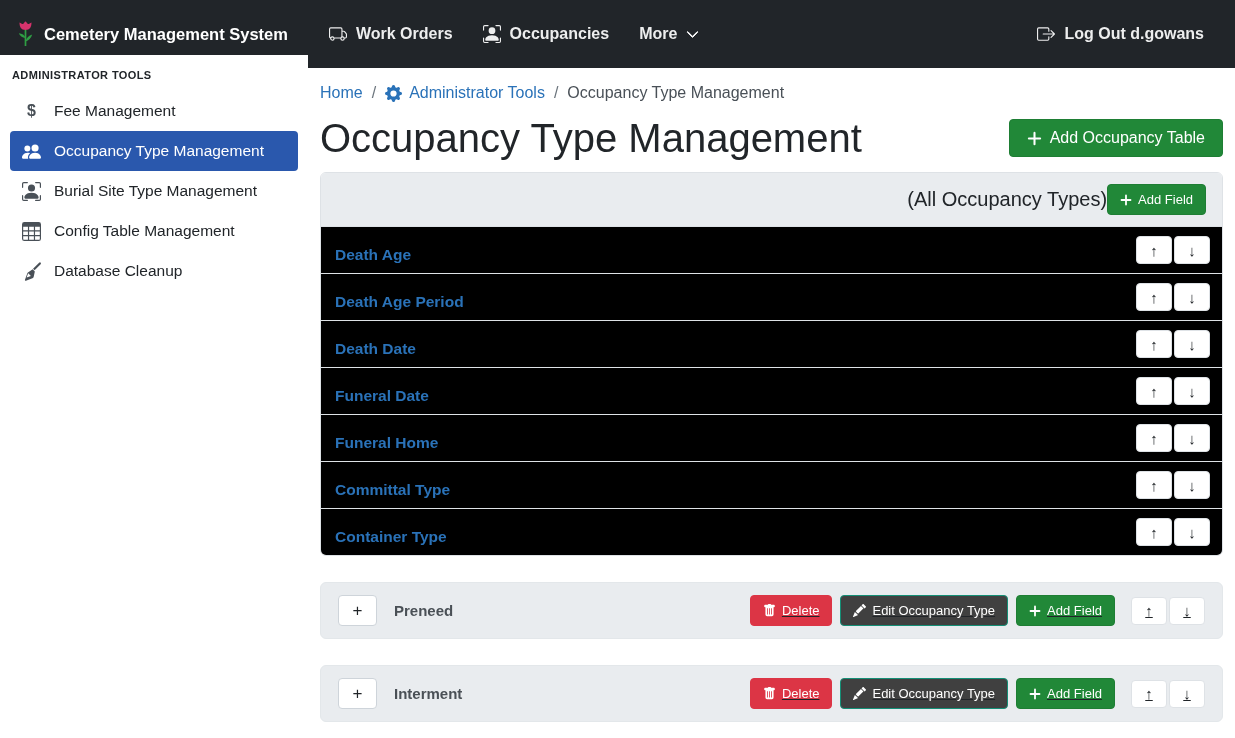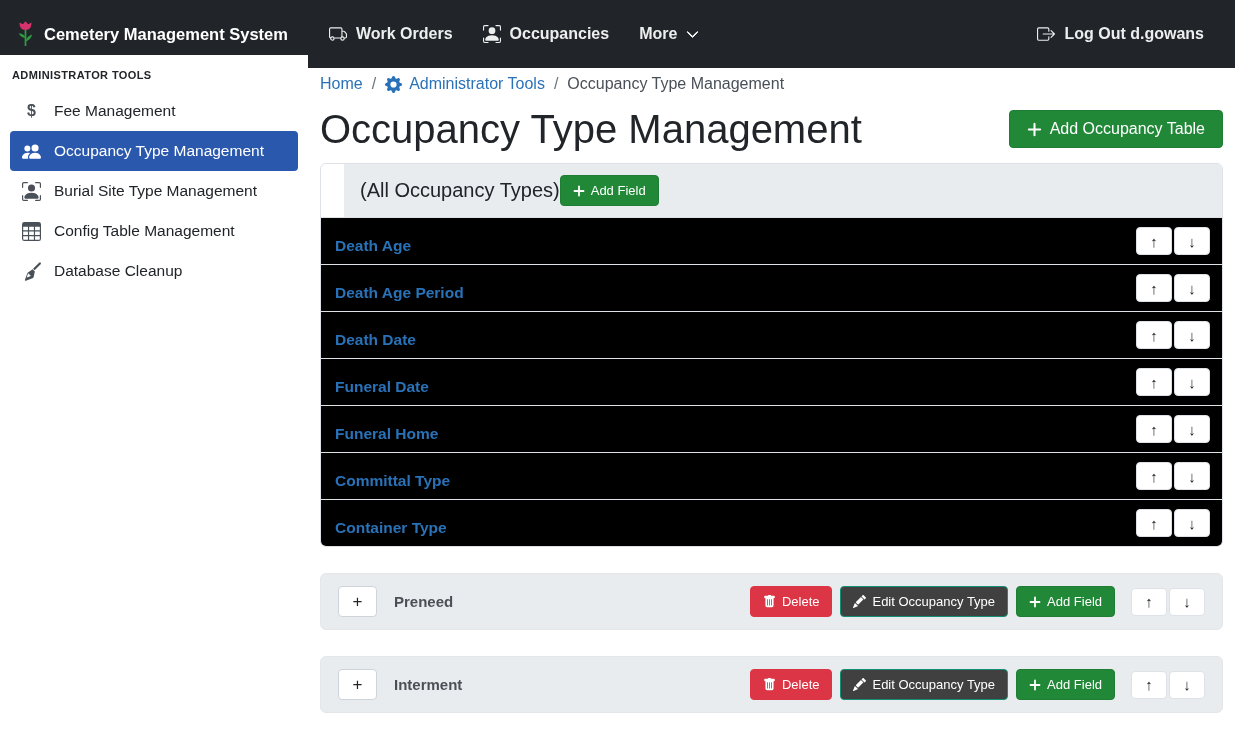--- a/index.html
+++ b/index.html
@@ -44,42 +44,42 @@
     display: flex; align-items: center; gap: 13px;
     height: 40px; padding: 0 12px; border-radius: 4px;
     color: #212529; font-size: 15.5px;
   }
   .side-item .icon { color: #495057; width: 19px; height: 19px; }
   .side-item.active { background: #2a58ad; color: #fff; }
   .side-item.active .icon { color: #fff; }
   .dollar-glyph { width: 19px; text-align: center; font-weight: 700; font-size: 16px; color: #495057; }
 
   
-  .main { margin-left: 308px; padding: 7px 12px 0 12px; }
+  .main { margin-left: 308px; padding: 16px 12px 0 12px; }
 
   .breadcrumb { display: flex; align-items: center; gap: 9px; font-size: 16px; }
   .crumb-link { color: #2a72b8; display: flex; align-items: center; gap: 7px; }
   .crumb-sep { color: #6c757d; }
   .crumb-current { color: #495057; }
 
   .title-row { display: flex; align-items: center; justify-content: space-between; margin-top: 12px; }
   h1.page-title { font-size: 40px; font-weight: 500; color: #212529; line-height: 1.2; }
 
   .btn { display: inline-flex; align-items: center; gap: 8px; border-radius: 4px; border: 1px solid transparent; color: #fff; cursor: pointer; font-family: inherit; }
   .btn-green { background: #218838; border-color: #1e7e34; }
   .btn-lg { font-size: 16px; padding: 9px 17px; }
   .btn-sm { font-size: 13px; padding: 7px 12px; gap: 6px; }
   .btn-red { background: #dc3545; border-color: #dc3545; }
   .btn-teal { background: #404040; border-color: #148f76; }
 
   
   .card { margin-top: 10px; border: 1px solid #dee2e6; border-radius: 6px; overflow: hidden; }
   .card-header {
     background: #e9ecef; padding: 11px 16px;
-    display: flex; align-items: center; justify-content: flex-start; margin-left: 23px;
+    display: flex; align-items: center; justify-content: flex-end;
   }
   .card-title { font-size: 20px; font-weight: 500; color: #212529; }
   .field-row {
     display: flex; align-items: flex-end; justify-content: space-between;
     background: #000000; padding: 9px 12px 9px 14px; border-top: 1px solid #dee2e6;
     height: 47px;
   }
   .field-row:first-of-type { border-top: none; }
   .field-link { color: #2a72b8; font-weight: 700; font-size: 15.5px; }
 
@@ -99,21 +99,21 @@
     display: flex; align-items: center; gap: 17px; padding: 0 17px;
   }
   .expand-btn {
     width: 39px; height: 31px; background: #fff;
     border: 1px solid #ced4da; border-radius: 4px;
     font-size: 17px; color: #212529;
     display: flex; align-items: center; justify-content: center;
     cursor: pointer; font-family: inherit;
   }
   .section-title { font-size: 15px; font-weight: 600; color: #4a5056; }
-  .section-actions { margin-left: auto; display: flex; align-items: center; gap: 8px; }
+  .section-actions { margin-left: auto; display: flex; align-items: center; gap: 8px; text-decoration: underline; }
   .section-actions .arrow-group { margin-left: 8px; }
 </style>
 </head>
 <body>
 
 <nav class="navbar">
   <a class="brand">
     <span>
       <svg width="19" height="27" viewBox="0 0 19 27">
         <path d="M3.5 1.5c0 4.5 1.6 7.5 6 7.5s6-3 6-7.5c-2 1.2-3.2 2.2-4.2 1.1-.9-1-.8-2.1-1.8-2.1s-.9 1.1-1.8 2.1C6.7 3.7 5.5 2.7 3.5 1.5z" fill="#d6336c"></path>

